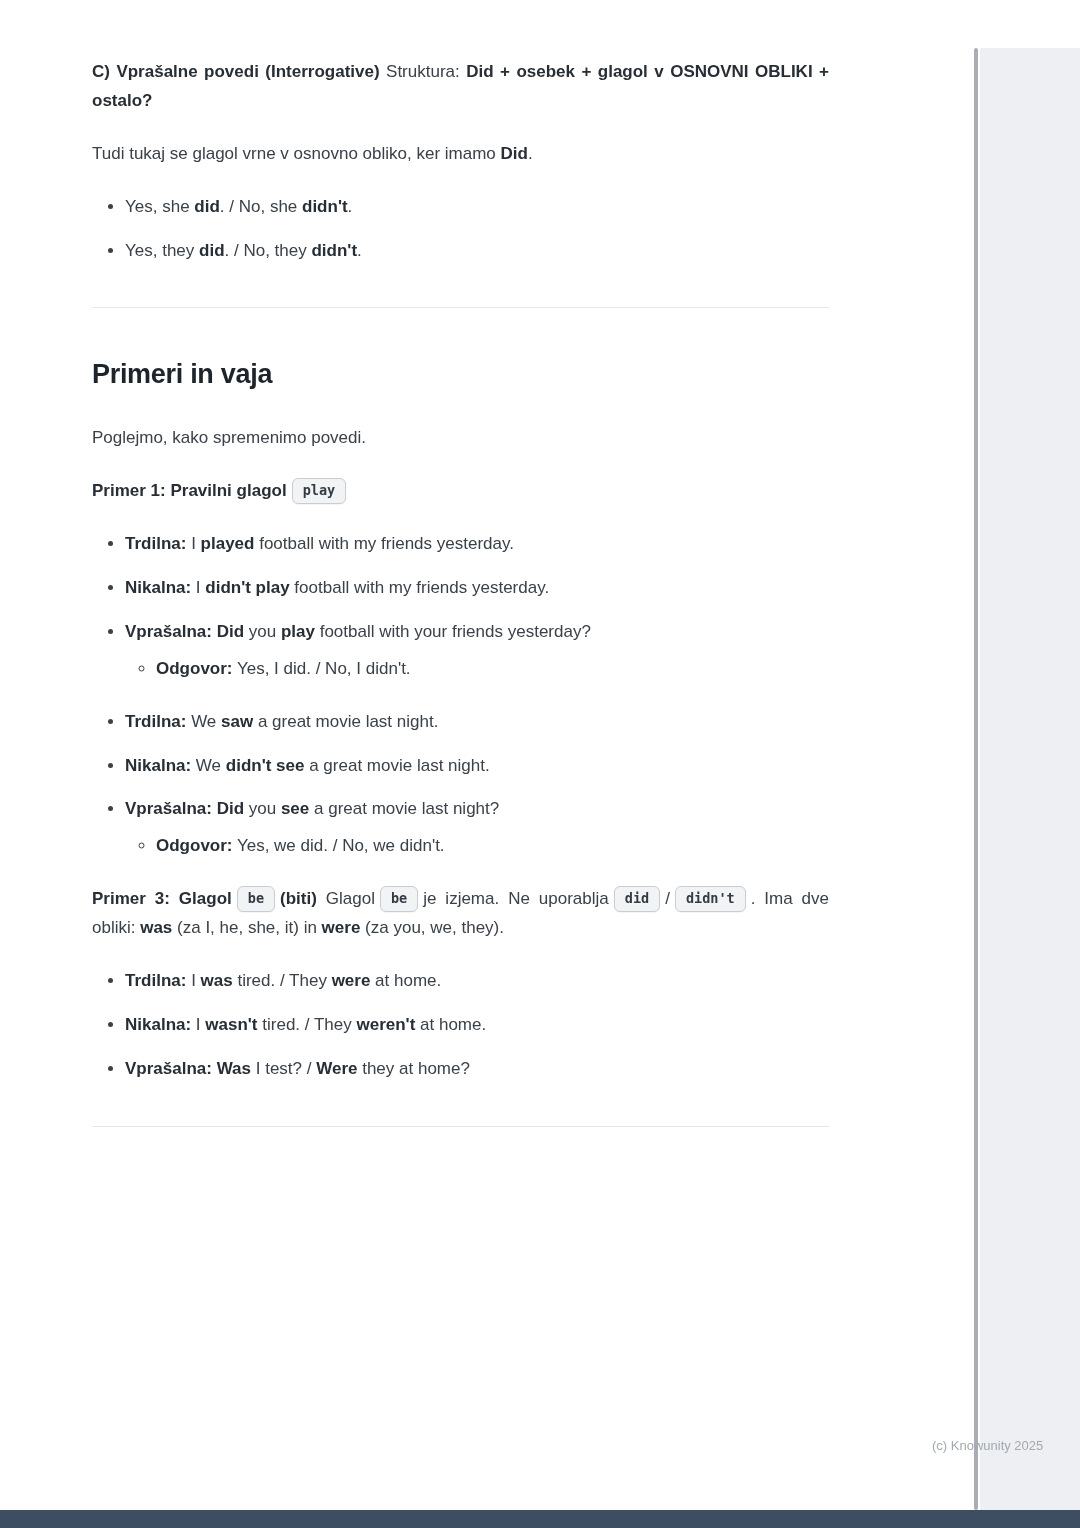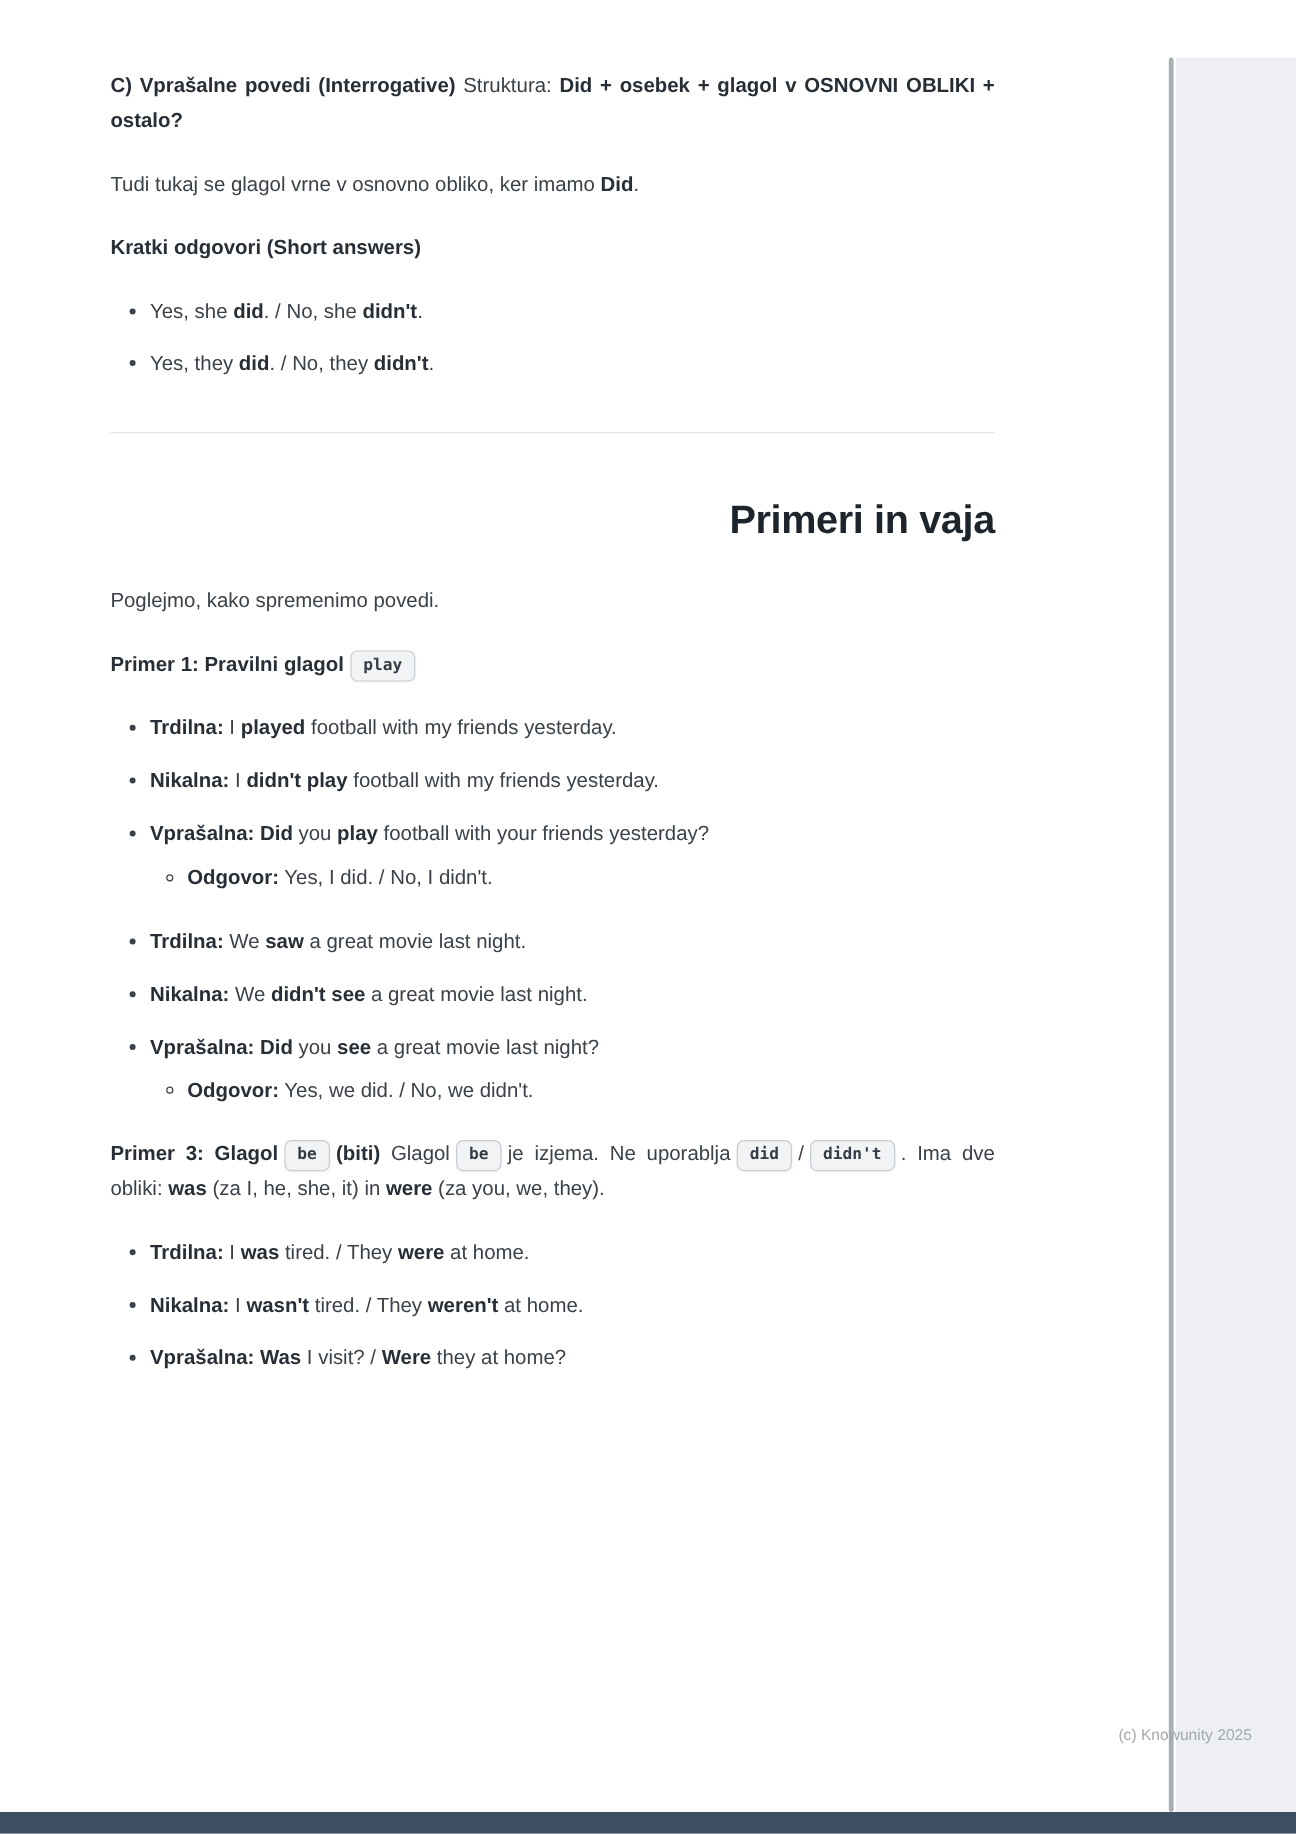--- a/index.html
+++ b/index.html
@@ -10,21 +10,21 @@
     position: relative;
     overflow: hidden;
     color: #3a4149;
   }
   .viewport { position: absolute; inset: 0; }
   .page { position: absolute; left: 0; top: 0; width: 978px; height: 1170px; background: #ffffff; overflow: hidden; }
   .doc { padding: 34px 0 0 92px; width: 829px; font-size: 17px; line-height: 1.7; }
   .doc p { margin: 24px 0; }
   .doc p.justify { text-align: justify; }
   .doc .b { font-weight: 700; color: #272e36; }
-  .doc h2 { font-size: 33px; font-weight: 700; color: #1d242c; margin: 44px 0 26px 0; letter-spacing: -0.3px; text-align: right; }
+  .doc h2 { font-size: 27px; font-weight: 700; color: #1d242c; margin: 44px 0 26px 0; letter-spacing: -0.3px; }
   .doc hr { border: none; border-top: 1px solid #e5e8eb; margin: 42px 0; }
   .doc ul { margin: 24px 0; padding-left: 33px; list-style: disc; }
   .doc li { margin: 15px 0; }
   .doc li::marker { color: #3a4149; }
   .doc ul.sub { list-style: circle; margin: 8px 0 0 0; padding-left: 31px; }
   .doc ul.sub li { margin: 8px 0; }
   .code {
     font-family: "DejaVu Sans Mono", monospace;
     font-size: 13.5px;
     font-weight: 700;
@@ -46,21 +46,20 @@
   .credit { position: absolute; left: 888px; top: 1438px; font-size: 13px; color: #a3a9b0; z-index: 5; margin-left: 44px; }
 </style>
 </head>
 <body>
 
 <div class="viewport">
   <div class="page">
     <div class="doc">
         <p class="justify"><span class="b">C) Vprašalne povedi (Interrogative) </span><span>Struktura: </span><span class="b">Did + osebek + glagol v OSNOVNI OBLIKI + ostalo?</span></p>
         <p><span>Tudi tukaj se glagol vrne v osnovno obliko, ker imamo </span><span class="b">Did</span><span>.</span></p>
-        <p><span class="b">Kratki odgovori (Short answers)</span></p>
         <ul>
           <li><span>Yes, she </span><span class="b">did</span><span>. / No, she </span><span class="b">didn't</span><span>.</span></li>
           <li><span>Yes, they </span><span class="b">did</span><span>. / No, they </span><span class="b">didn't</span><span>.</span></li>
         </ul>
         <hr>
         <h2>Primeri in vaja</h2>
         <p><span>Poglejmo, kako spremenimo povedi.</span></p>
         <p><span class="b">Primer 1: Pravilni glagol</span><span class="code">play</span></p>
         <ul>
           <li><span class="b">Trdilna:</span><span> I </span><span class="b">played</span><span> football with my friends yesterday.</span></li>
@@ -73,21 +72,21 @@
           <li><span class="b">Trdilna:</span><span> We </span><span class="b">saw</span><span> a great movie last night.</span></li>
           <li><span class="b">Nikalna:</span><span> We </span><span class="b">didn't see</span><span> a great movie last night.</span></li>
           <li><span class="b">Vprašalna: Did</span><span> you </span><span class="b">see</span><span> a great movie last night?</span><ul class="sub">
               <li><span class="b">Odgovor:</span><span> Yes, we did. / No, we didn't.</span></li>
             </ul></li>
         </ul>
         <p class="justify"><span class="b">Primer 3: Glagol</span><span class="code">be</span><span class="b">(biti)</span><span> Glagol</span><span class="code">be</span><span>je izjema. Ne uporablja</span><span class="code">did</span><span>/</span><span class="code">didn't</span><span>. Ima dve obliki: </span><span class="b">was</span><span> (za I, he, she, it) in </span><span class="b">were</span><span> (za you, we, they).</span></p>
         <ul>
           <li><span class="b">Trdilna:</span><span> I </span><span class="b">was</span><span> tired. / They </span><span class="b">were</span><span> at home.</span></li>
           <li><span class="b">Nikalna:</span><span> I </span><span class="b">wasn't</span><span> tired. / They </span><span class="b">weren't</span><span> at home.</span></li>
-          <li><span class="b">Vprašalna: Was</span><span> I visit? / </span><span class="b">Were</span><span> they at home?</span></li>
+          <li><span class="b">Vprašalna: Was</span><span> I test? / </span><span class="b">Were</span><span> they at home?</span></li>
         </ul>
         <hr>
         <h2>Pomembni izjema za test</h2>
       </div>
   </div>
   <div class="gutter"></div>
   <div class="scrollbar"></div>
   <div class="credit">(c) Knowunity 2025</div>
   <div class="bottombar"></div>
 </div>

